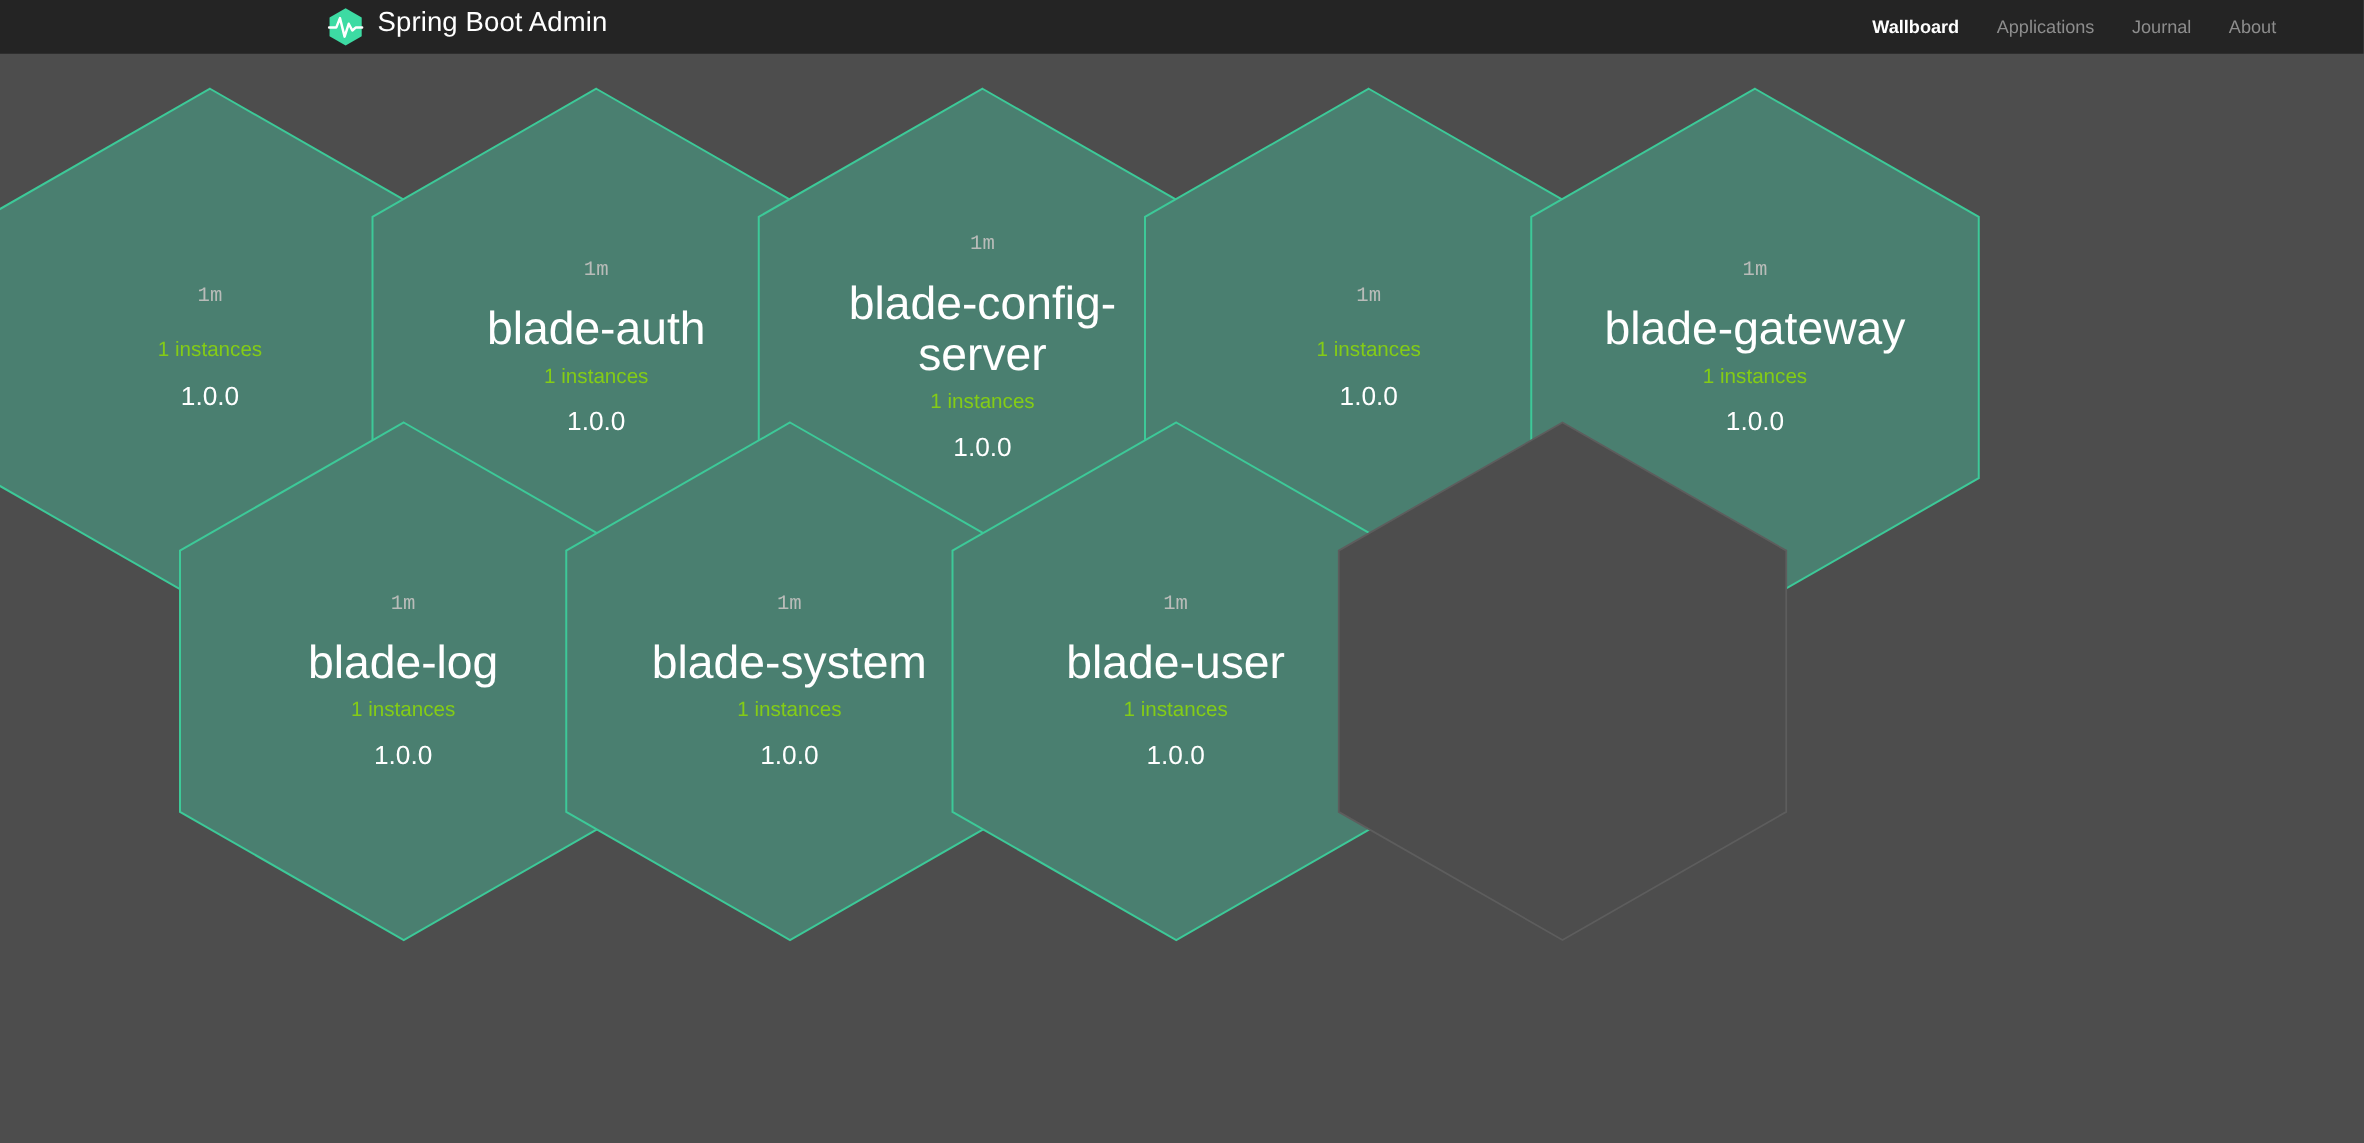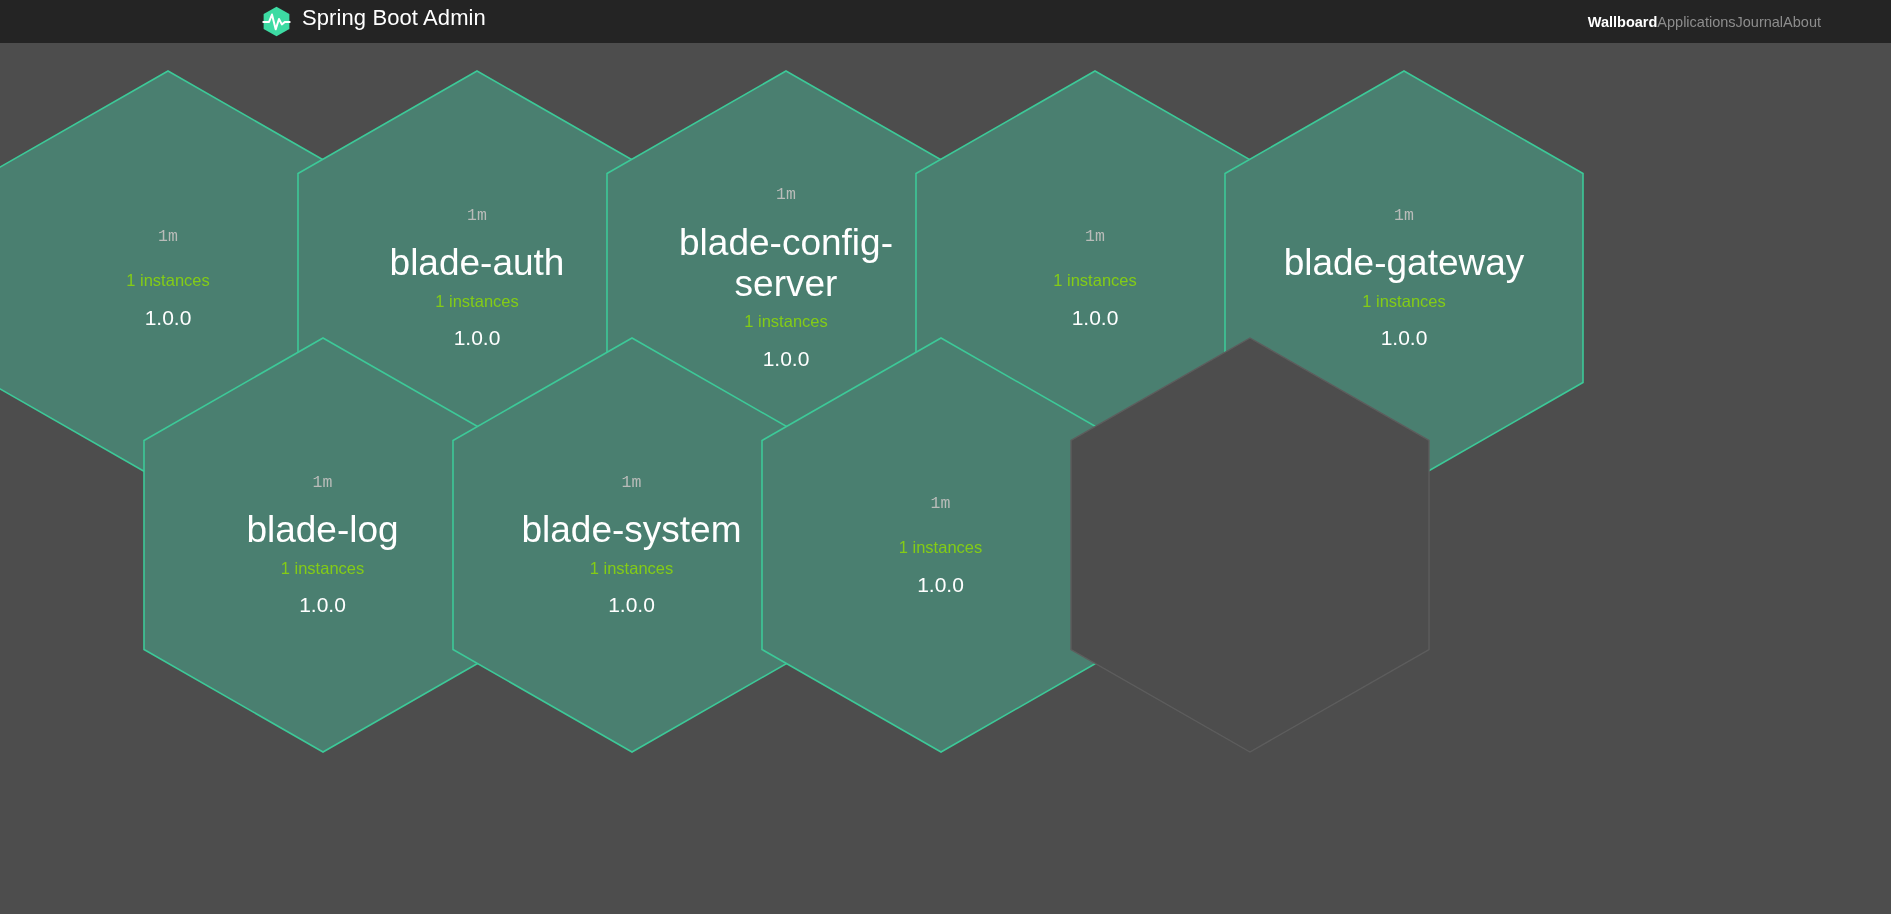--- a/index.html
+++ b/index.html
@@ -50,20 +50,21 @@
     color: #ffffff;
     letter-spacing: 0.1px;
     white-space: nowrap;
   }
 
   .nav-links {
     margin-left: auto;
     margin-right: 70px;
     display: flex;
     align-items: center;
+    gap: 30px;
   }
 
   .nav-link {
     font-size: 14.5px;
     color: #8d8d8d;
     text-decoration: none;
     white-space: nowrap;
     cursor: pointer;
   }
 
@@ -259,20 +260,21 @@
           <div class="hex-instances">1 instances</div>
           <div class="hex-version">1.0.0</div>
         </div>
       </div>
       <div class="hex" style="left: 759.5px; top: 293px;">
         <svg viewBox="0 0 362 418" preserveAspectRatio="none">
           <polygon class="hex-poly" points="181,2 360,104.5 360,313.5 181,416 2,313.5 2,104.5"></polygon>
         </svg>
         <div class="hex-body">
           <div class="hex-status">1m</div>
+          <div class="hex-name">blade-user</div>
           <div class="hex-instances">1 instances</div>
           <div class="hex-version">1.0.0</div>
         </div>
       </div>
       <div class="hex is-empty" style="left: 1068.5px; top: 293px;">
         <svg viewBox="0 0 362 418" preserveAspectRatio="none">
           <polygon class="hex-poly" points="181,2 360,104.5 360,313.5 181,416 2,313.5 2,104.5"></polygon>
         </svg>
       </div>
     </div>

